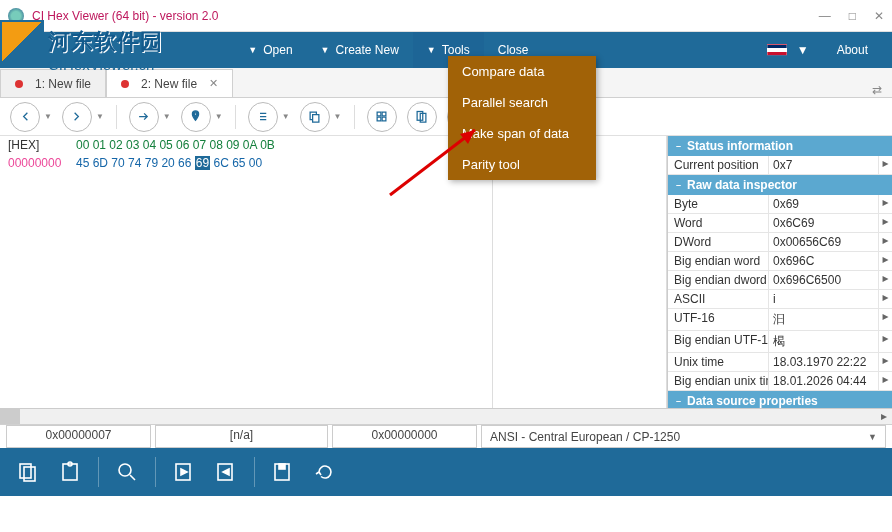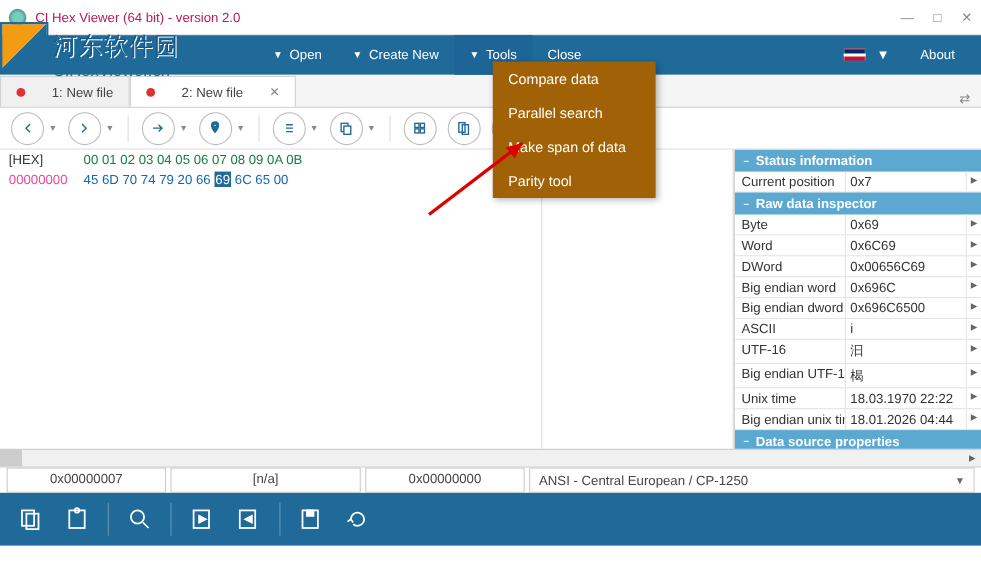--- a/index.html
+++ b/index.html
@@ -4,30 +4,30 @@
 <style>
 *{margin:0;padding:0;box-sizing:border-box;font-family:"Segoe UI",Arial,sans-serif;font-size:12px}
 body{width:892px;height:532px;background:#fff;overflow:hidden;position:relative}
 .titlebar{height:32px;background:#fff;display:flex;align-items:center;padding:0 8px;border-bottom:1px solid #e0e0e0}
 .titlebar .icon{width:16px;height:16px;margin-right:8px;background:radial-gradient(circle,#7cb 40%,#258 100%);border-radius:50%}
 .titlebar .title{color:#be185d;flex:1}
 .winbtns{display:flex;gap:18px;color:#888}
 .winbtns span{cursor:pointer}
 .watermark{position:absolute;left:0;top:20px;z-index:3;display:flex;align-items:center;gap:4px;pointer-events:none}
 .wm-logo{width:44px;height:44px;background:linear-gradient(135deg,#f39c12 50%,#1f6a99 50%);border:2px solid #1f6a99;position:relative}
-.wm-text{color:#135a8c;font-size:22px;font-weight:normal;text-shadow:1px 1px 0 #fff;letter-spacing:1px}
+.wm-text{color:#135a8c;font-size:22px;font-weight:bold;text-shadow:1px 1px 0 #fff;letter-spacing:1px}
 .wm-url{position:absolute;left:48px;top:36px;color:#1f6a99;font-size:15px}
 .menubar{height:36px;background:#1f6a99;display:flex;align-items:center;padding:0 10px;color:#fff}
 .menubar .spacer{flex:1}
 .menuitem{display:flex;align-items:center;gap:6px;padding:0 14px;height:100%;cursor:pointer;font-size:14px}
 .menuitem .caret{font-size:9px}
 .menuitem.tools{background:#1d6596}
 .flag{width:20px;height:12px;background:linear-gradient(#002868 33%,#fff 33% 66%,#c8102e 66%);border:1px solid rgba(255,255,255,.3);margin-right:10px}
 .tabs{height:30px;background:#f5f5f5;display:flex;align-items:flex-end;border-bottom:1px solid #d0d0d0}
-.tab{height:28px;padding:0 14px;display:flex;align-items:center;gap:24px;border:1px solid #d0d0d0;border-bottom:none;background:#f0f0f0;color:#444;cursor:pointer}
+.tab{height:28px;padding:0 14px;display:flex;align-items:center;gap:12px;border:1px solid #d0d0d0;border-bottom:none;background:#f0f0f0;color:#444;cursor:pointer}
 .tab.active{background:#fff}
 .tab .dot{width:8px;height:8px;background:#d33;border-radius:50%}
 .tab .x{color:#888;font-size:11px}
 .swap{margin-left:auto;padding:0 10px;color:#888}
 .toolbar{height:38px;display:flex;align-items:center;padding:0 10px;gap:10px;border-bottom:1px solid #e0e0e0}
 .tbtn{width:30px;height:30px;border:1px solid #bbb;border-radius:50%;display:flex;align-items:center;justify-content:center;color:#1f6a99;cursor:pointer;background:#fff}
 .tbtn svg{width:15px;height:15px;stroke:#1f6a99;fill:none;stroke-width:2}
 .tdrop{font-size:8px;color:#888;margin-left:-6px}
 .tsep{width:1px;height:24px;background:#ddd;margin:0 2px}
 .hexarea{display:flex;height:272px}

